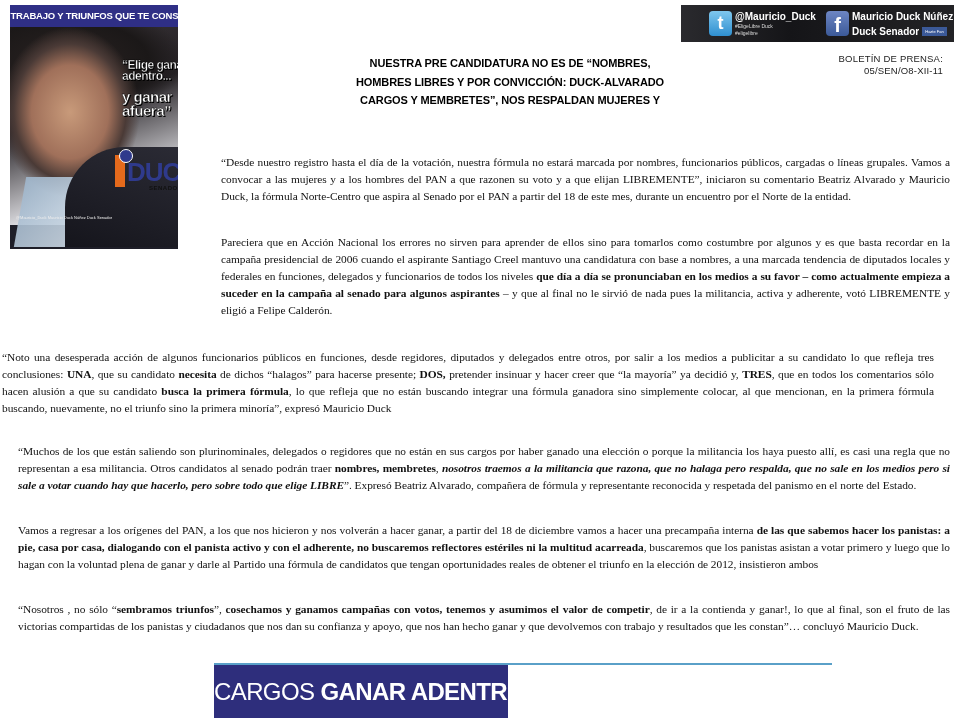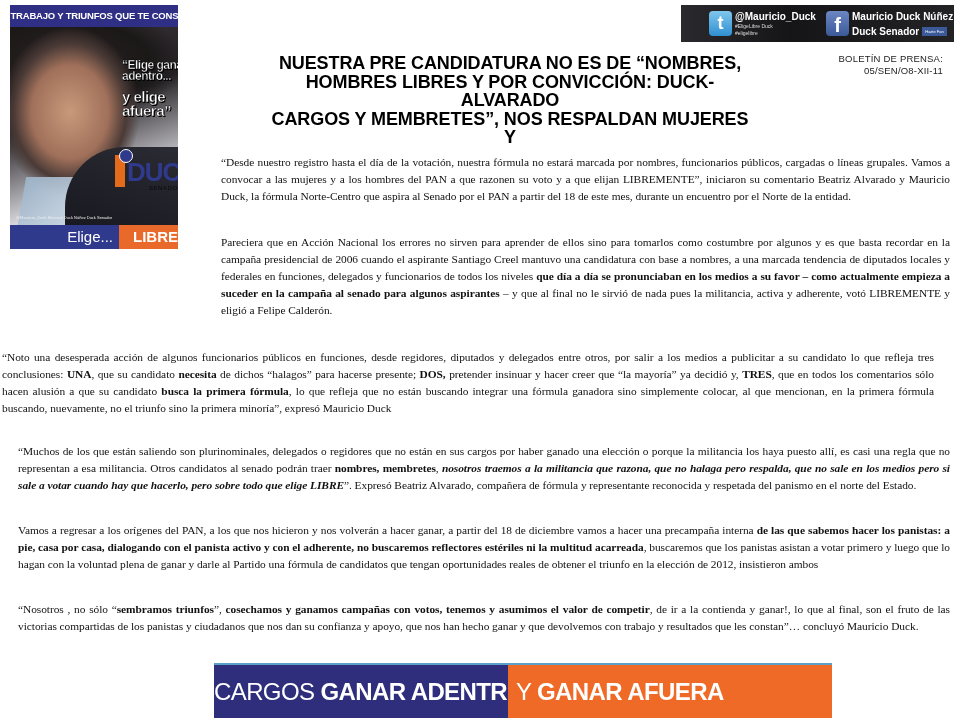--- a/index.html
+++ b/index.html
@@ -34,21 +34,21 @@
   .tw-handle { font-size:10px; font-weight:bold; display:block; line-height:12px; }
   .tw-tag { font-size:5px; display:block; line-height:7px; color:#ddd; }
   .fb-ico { margin-left:6px; width:23px; height:25px; border-radius:4px; background:linear-gradient(180deg,#6d86c4,#3b5998); color:#fff; font-family:"Liberation Sans", sans-serif; font-weight:bold; font-size:20px; text-align:center; line-height:28px; }
   .fb-text { margin-left:3px; font-family:"Liberation Sans", sans-serif; color:#fff; font-weight:bold; font-size:10px; line-height:15px; }
   .fan-btn { display:inline-block; background:#3b5998; font-size:4px; padding:1px 3px; margin-left:3px; vertical-align:middle; font-weight:normal; line-height:7px; }
 
   
   .bulletin { position:absolute; left:800px; top:53px; width:143px; font-family:"Liberation Sans", sans-serif; font-size:9.5px; text-align:right; color:#222; line-height:12px; letter-spacing:.2px; }
 
   
-  .headline { position:absolute; left:270px; top:54px; width:480px; text-align:center; font-family:"Liberation Sans", sans-serif; font-weight:bold; font-size:18px; line-height:18.5px; color:#000; letter-spacing:-0.1px; }
+  .headline { position:absolute; left:270px; top:54px; width:480px; text-align:center; font-family:"Liberation Sans", sans-serif; font-weight:bold; font-size:11px; line-height:18.5px; color:#000; letter-spacing:-0.1px; }
 
   
   .para { position:absolute; font-size:11.4px; line-height:17px; text-align:justify; color:#111; letter-spacing:-0.05px; }
   .p1 { left:221px; top:154px; width:729px; }
   .p2 { left:221px; top:234px; width:729px; }
   .p3 { left:2px; top:349px; width:932px; }
   .p4 { left:18px; top:443px; width:932px; }
   .p5 { left:18px; top:522px; width:932px; }
   .p6 { left:18px; top:601px; width:932px; }
   .para b, .para i { font-weight:bold; }
@@ -65,34 +65,30 @@
 
 <div class="poster">
   <div class="poster-topbar">TRABAJO Y TRIUNFOS QUE TE CONSTAN</div>
   <div class="poster-photo">
     <div class="poster-shirt"></div>
     <div class="poster-jacket"></div>
   </div>
   <div class="poster-quote">
     <span class="l1">“Elige ganar</span>
     <span class="l1">adentro...</span>
-    <span class="l2">y elige</span>
+    <span class="l2">y ganar</span>
     <span class="l2" style="margin-top:0">afuera”</span>
   </div>
   <div class="poster-logo">
     <div class="mauricio"></div>
     <div class="badge"></div>
     <div class="duck">DUCK</div>
     <div class="senador">SENADOR</div>
   </div>
   <div class="poster-social">@Mauricio_Duck  Mauricio Duck Núñez  Duck Senador</div>
-  <div class="poster-bottom">
-    <div class="poster-elige">Elige...</div>
-    <div class="poster-libre">LIBRE!</div>
-  </div>
 </div>
 
 <div class="social">
   <div class="tw-ico">t</div>
   <div class="tw-text">
     <span class="tw-handle">@Mauricio_Duck</span>
     <span class="tw-tag">#EligeLibre Duck</span>
     <span class="tw-tag">#eligelibre</span>
   </div>
   <div class="fb-ico">f</div>
@@ -120,14 +116,13 @@
 <div class="para p3"><span>“Noto una desesperada acción de algunos funcionarios públicos en funciones, desde regidores, diputados y delegados entre otros, por salir a los medios a publicitar a su candidato lo que refleja tres conclusiones: </span><b>UNA</b><span>, que su candidato </span><b>necesita</b><span> de dichos “halagos” para hacerse presente; </span><b>DOS,</b><span> pretender insinuar y hacer creer que “la mayoría” ya decidió y, </span><b>TRES</b><span>, que en todos los comentarios sólo hacen alusión a que su candidato </span><b>busca la primera fórmula</b><span>, lo que refleja que no están buscando integrar una fórmula ganadora sino simplemente colocar, al que mencionan, en la primera fórmula buscando, nuevamente, no el triunfo sino la primera minoría”, expresó Mauricio Duck</span></div>
 
 <div class="para p4"><span>“Muchos de los que están saliendo son plurinominales, delegados o regidores que no están en sus cargos por haber ganado una elección o porque la militancia los haya puesto allí, es casi una regla que no representan a esa militancia. Otros candidatos al senado podrán traer </span><b>nombres, membretes</b><span>, </span><i>nosotros traemos a la militancia que razona, que no halaga pero respalda, que no sale en los medios pero si sale a votar cuando hay que hacerlo, pero sobre todo que elige LIBRE</i><span>”. Expresó Beatriz Alvarado, compañera de fórmula y representante reconocida y respetada del panismo en el norte del Estado.</span></div>
 
 <div class="para p5"><span>Vamos a regresar a los orígenes del PAN, a los que nos hicieron y nos volverán a hacer ganar, a partir del 18 de diciembre vamos a hacer una precampaña interna </span><b>de las que sabemos hacer los panistas: a pie, casa por casa, dialogando con el panista activo y con el adherente, no buscaremos reflectores estériles ni la multitud acarreada</b><span>, buscaremos que los panistas asistan a votar primero y luego que lo hagan con la voluntad plena de ganar y darle al Partido una fórmula de candidatos que tengan oportunidades reales de obtener el triunfo en la elección de 2012, insistieron ambos</span></div>
 
 <div class="para p6"><span>“Nosotros , no sólo “</span><b>sembramos triunfos</b><span>”, </span><b>cosechamos y ganamos campañas con votos,  tenemos y asumimos el valor de competir</b><span>, de ir a la contienda y ganar!, lo que al final, son el fruto de las victorias compartidas de los panistas y ciudadanos que nos dan su confianza y apoyo, que nos han hecho ganar y que devolvemos con trabajo y resultados que les constan”… concluyó Mauricio Duck.</span></div>
 
 <div class="banner">
   <div class="banner-left"><span>CARGOS </span><b>GANAR ADENTRO...</b></div>
-  <div class="banner-right"><span>Y </span><b>GANAR AFUERA</b></div>
 </div>
 
 </body></html>

